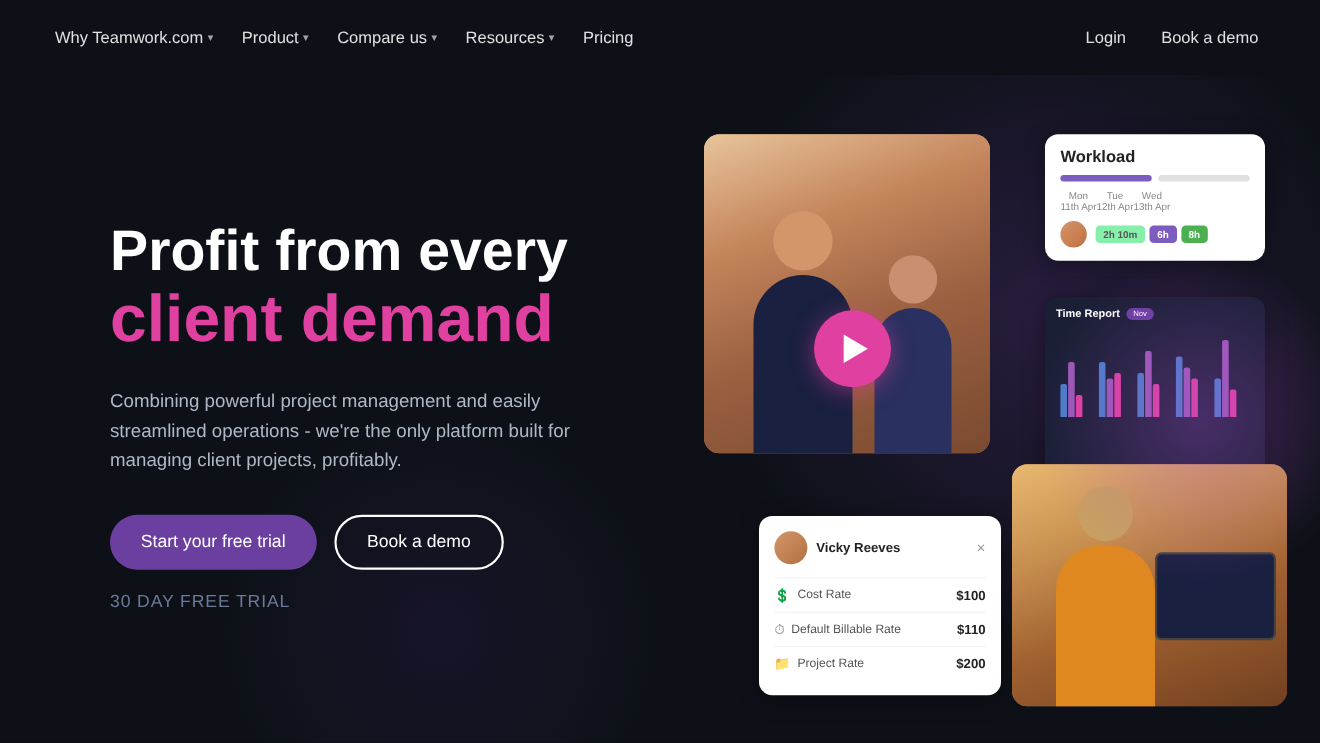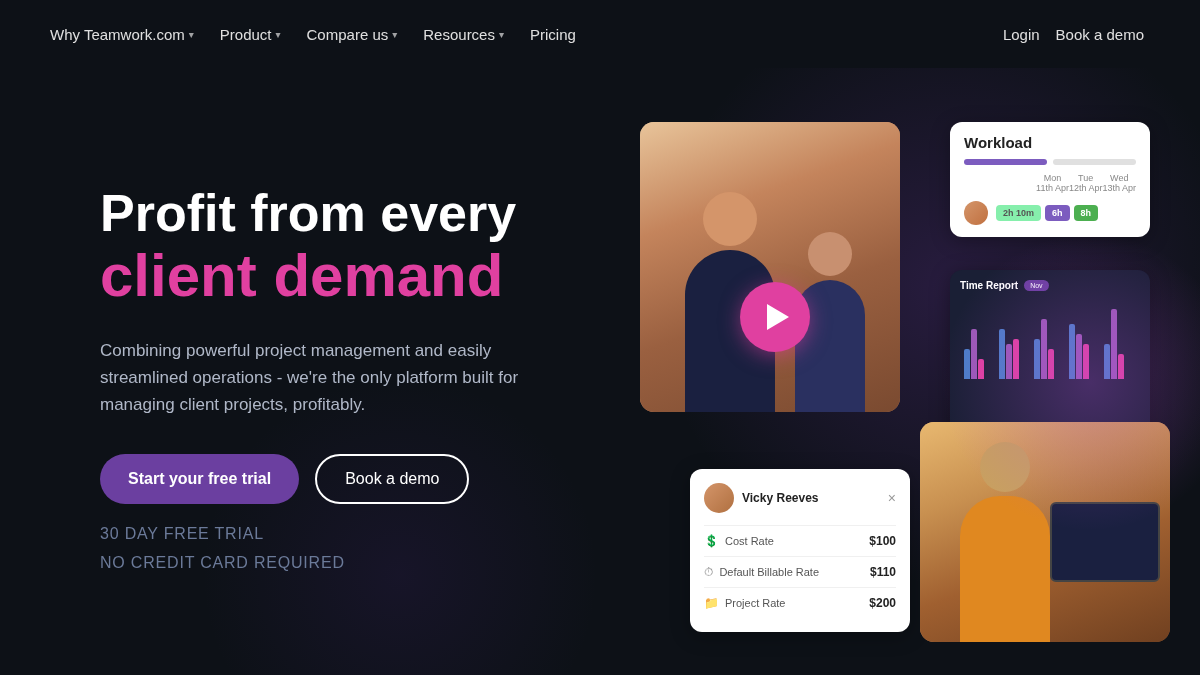--- a/index.html
+++ b/index.html
@@ -62,20 +62,21 @@
       gap: 4px;
       white-space: nowrap;
     }
     .chevron {
       font-size: 10px;
       opacity: 0.7;
     }
     .nav-right {
       display: flex;
       align-items: center;
+      gap: 16px;
     }
     .nav-login {
       color: #e0e0e0;
       text-decoration: none;
       font-size: 15px;
     }
     .nav-demo {
       color: #e0e0e0;
       text-decoration: none;
       font-size: 15px;
@@ -153,21 +154,21 @@
       gap: 16px;
       margin-bottom: 16px;
     }
     .btn-trial {
       background: #6b3fa0;
       color: #fff;
       border: none;
       padding: 16px 28px;
       border-radius: 30px;
       font-size: 16px;
-      font-weight: 700;
+      font-weight: 400;
       cursor: pointer;
     }
     .btn-demo {
       background: transparent;
       color: #fff;
       border: 2px solid #fff;
       padding: 14px 28px;
       border-radius: 30px;
       font-size: 16px;
       font-weight: 500;
@@ -307,21 +308,21 @@
     }
     .workload-bar {
       height: 6px;
       border-radius: 3px;
       flex: 1;
     }
     .workload-bar-purple { background: #7c5cbf; width: 60%; }
     .workload-bar-gray { background: #e0e0e0; flex: 1; }
     .workload-dates {
       display: flex;
-      justify-content: flex-end;
+      justify-content: flex-start;
       font-size: 9px;
       color: #888;
       margin-bottom: 8px;
     }
     .workload-dates span { text-align: center; }
     .workload-row {
       display: flex;
       align-items: center;
       gap: 8px;
       margin-top: 4px;
@@ -576,21 +577,20 @@
       <span>Profit from every</span><br>
       <span class="hero-heading-pink">client demand</span>
     </h1>
     <p class="hero-sub">Combining powerful project management and easily streamlined operations - we're the only platform built for managing client projects, profitably.</p>
     <div class="hero-buttons">
       <button class="btn-trial">Start your free trial</button>
       <button class="btn-demo">Book a demo</button>
     </div>
     <div class="hero-disclaimer">
       <div>30 DAY FREE TRIAL</div>
-      <div>NO CREDIT CARD REQUIRED</div>
     </div>
   </div>
 
   <div class="hero-right">
 
     <div class="photo-main">
       <div class="photo-main-inner">
         <div class="person-1">
           <div class="person-1-head"></div>
           <div class="person-1-body"></div>

